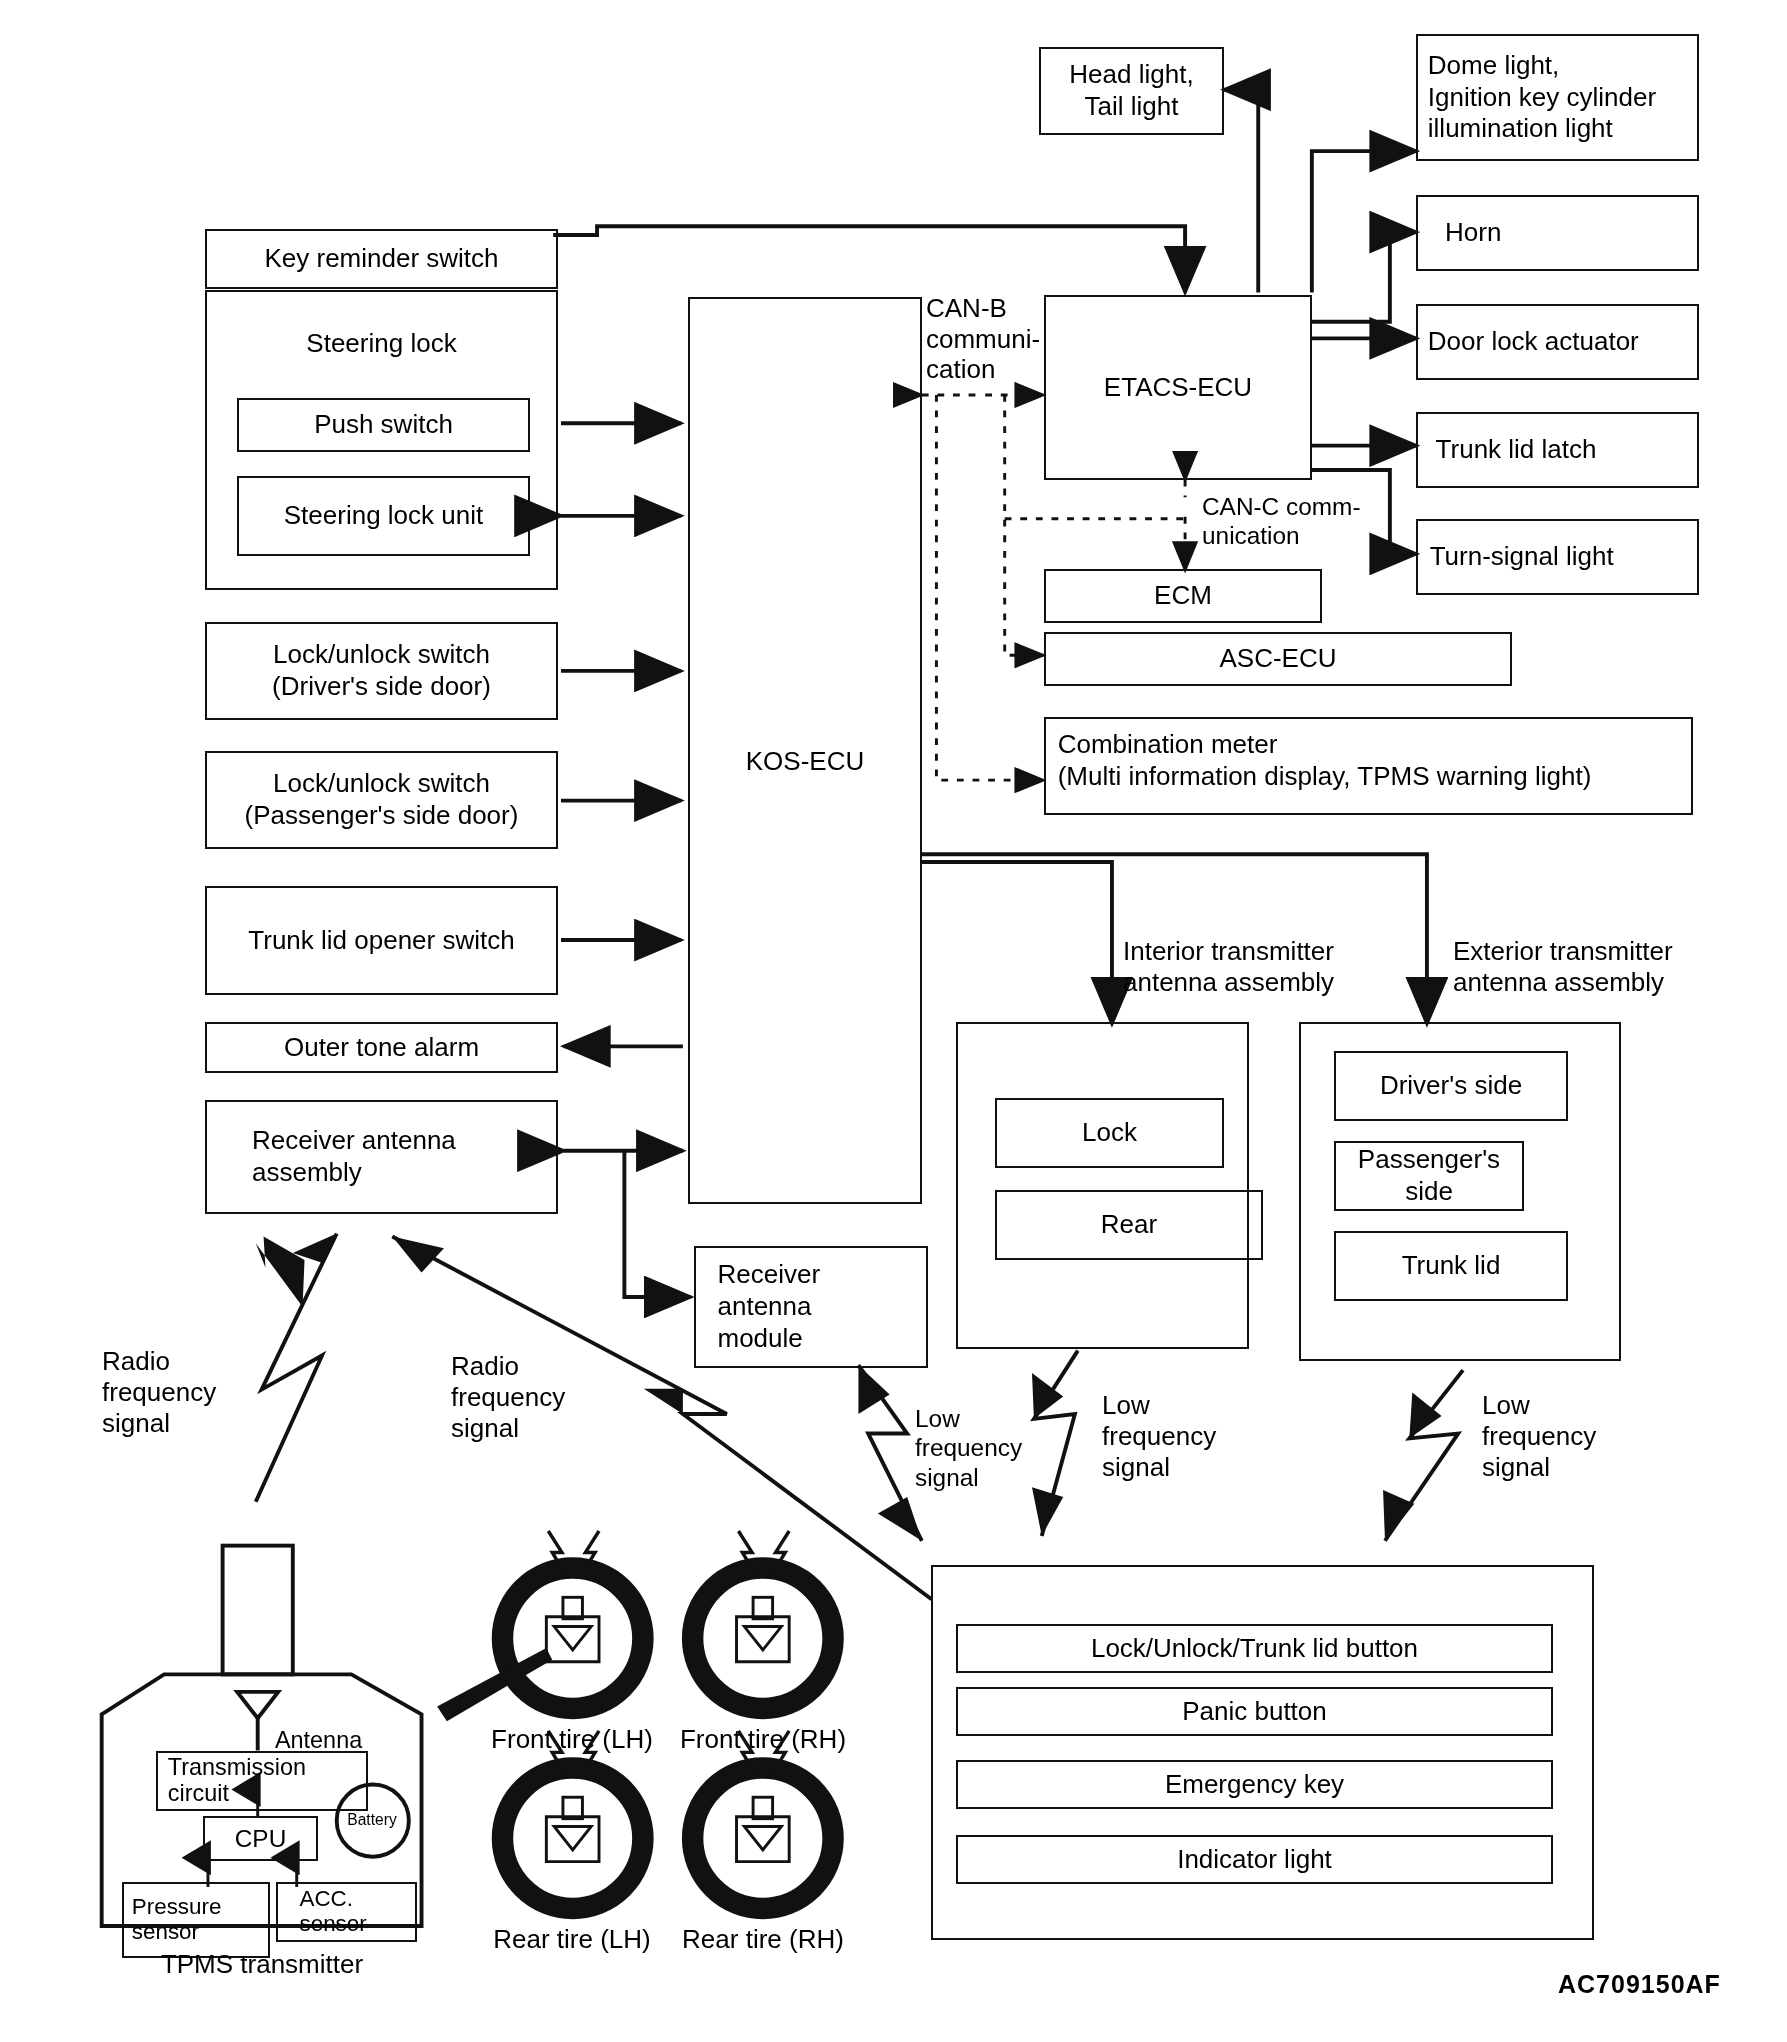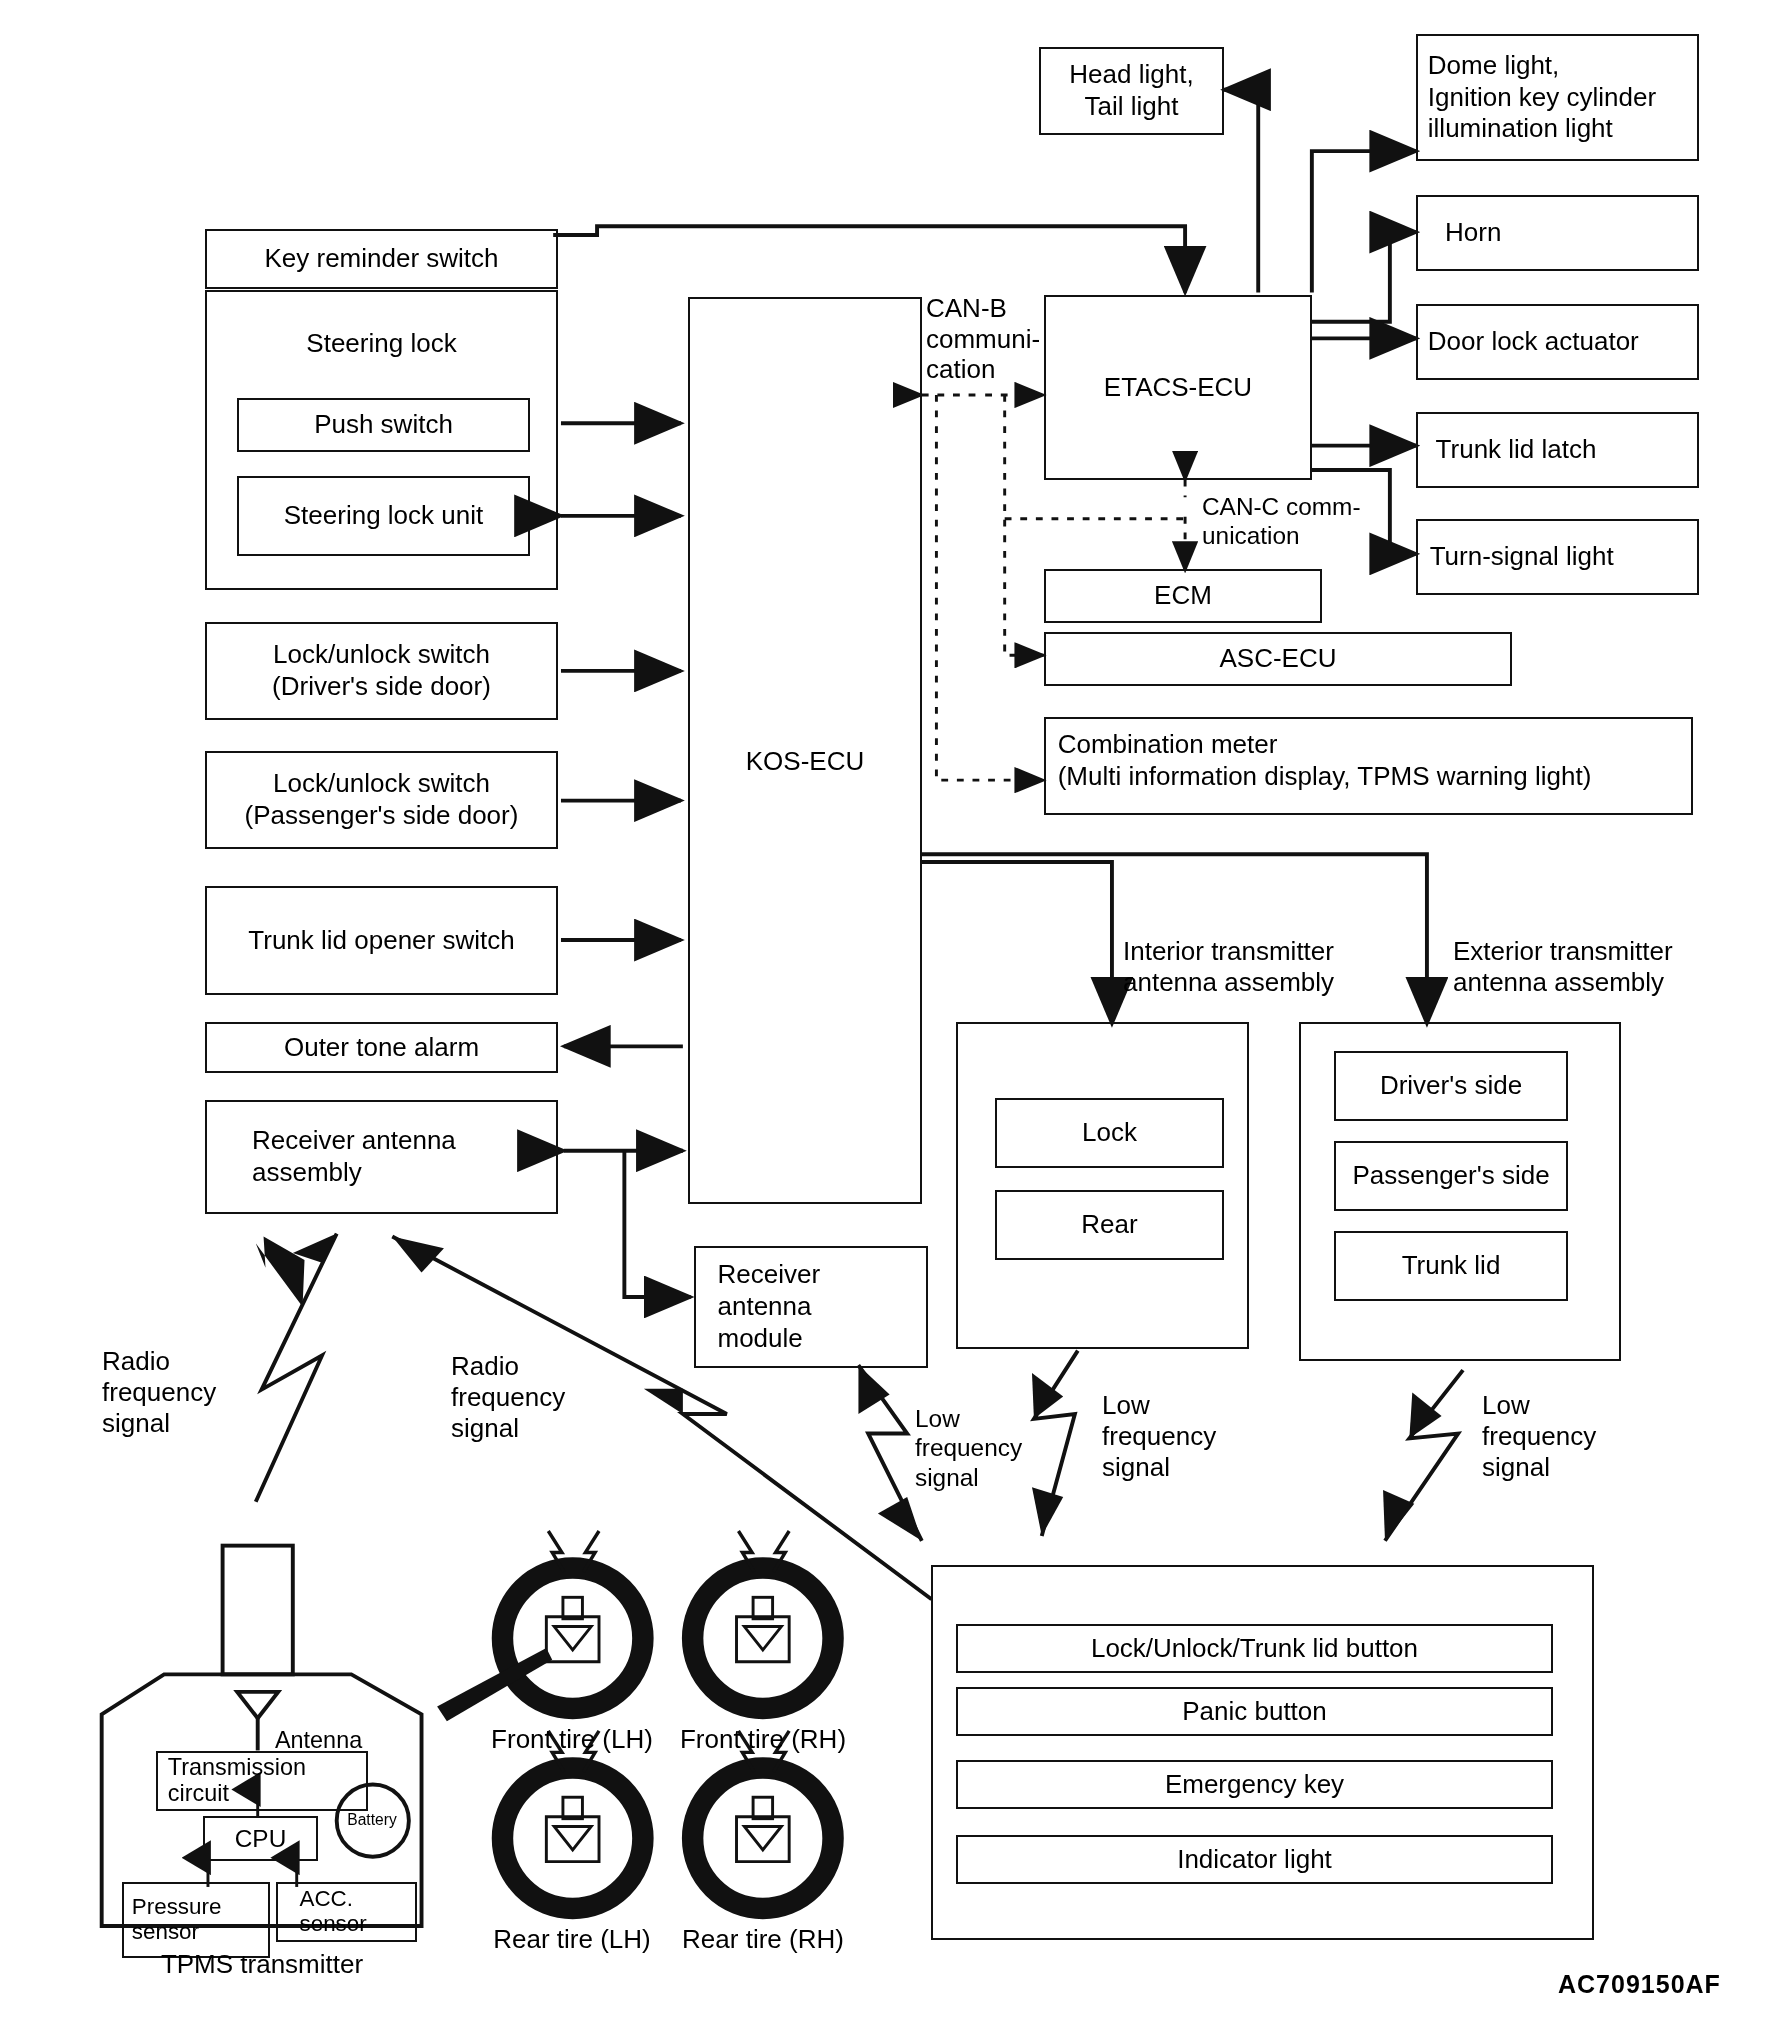--- a/index.html
+++ b/index.html
@@ -169,25 +169,25 @@
   <div class="bx lft top" style="left:1044px;top:717px;width:649px;height:98px;padding-left:11.7px;padding-top:9.8px;white-space:pre-line;">Combination meter
 (Multi information display, TPMS warning light)</div>
 
   <div class="plain" style="left:1123px;top:936px;white-space:pre-line;line-height:1.2;">Interior transmitter
 antenna assembly</div>
   <div class="plain" style="left:1453px;top:936px;white-space:pre-line;line-height:1.2;">Exterior transmitter
 antenna assembly</div>
 
   <div class="bx" style="left:956px;top:1022px;width:293px;height:327px;"></div>
   <div class="bx" style="left:995px;top:1098px;width:229px;height:70px;">Lock</div>
-  <div class="bx" style="left:995px;top:1190px;width:229px;height:70px;">Rear</div>
+  <div class="bx" style="left:995px;top:1190px;width:268px;height:70px;">Rear</div>
 
   <div class="bx" style="left:1299px;top:1022px;width:322px;height:339px;"></div>
   <div class="bx" style="left:1334px;top:1051px;width:234px;height:70px;">Driver's side</div>
-  <div class="bx" style="left:1334px;top:1141px;width:234px;height:70px;text-align:center;">Passenger's side</div>
+  <div class="bx" style="left:1334px;top:1141px;width:190px;height:70px;text-align:center;">Passenger's side</div>
   <div class="bx" style="left:1334px;top:1231px;width:234px;height:70px;">Trunk lid</div>
 
   <div class="plain" style="left:102px;top:1346px;white-space:pre-line;line-height:1.2;">Radio
 frequency
 signal</div>
   <div class="plain" style="left:451px;top:1351px;white-space:pre-line;line-height:1.2;">Radio
 frequency
 signal</div>
   <div class="plain" style="left:915px;top:1404px;white-space:pre-line;line-height:1.2;font-size:24.4px;">Low
 frequency

